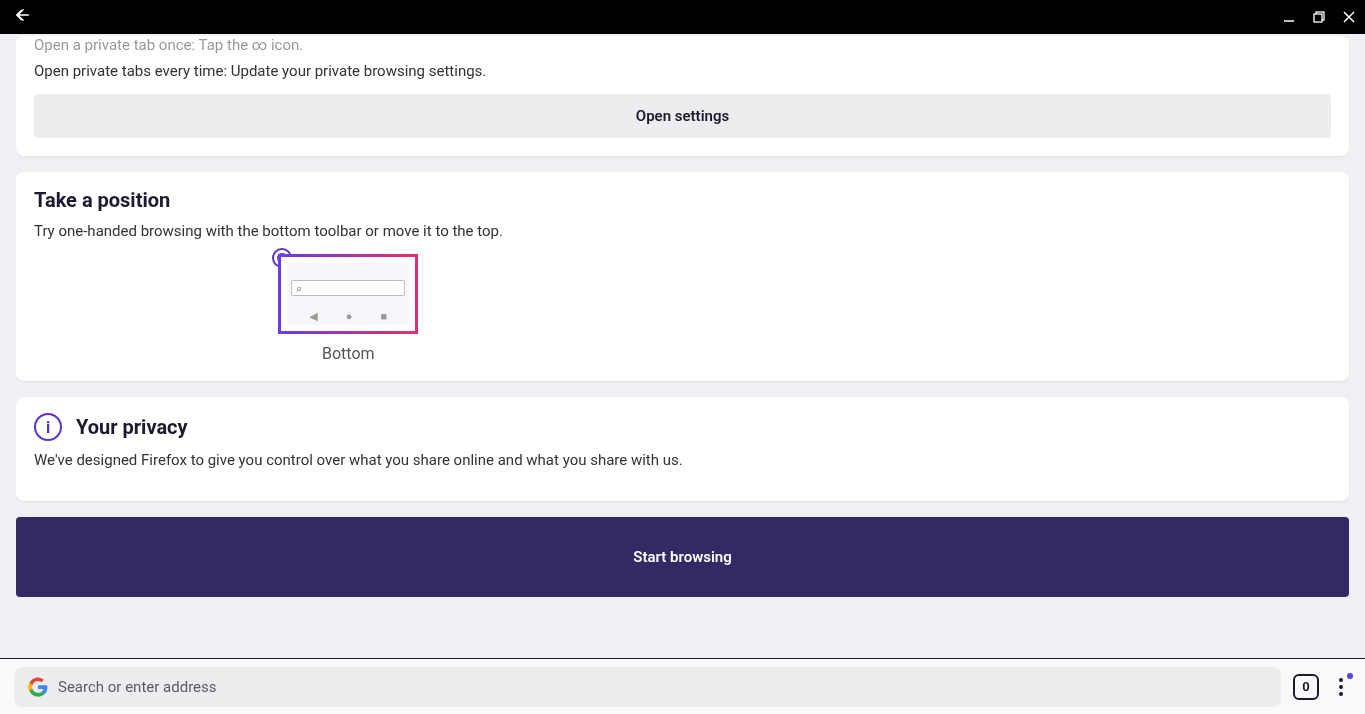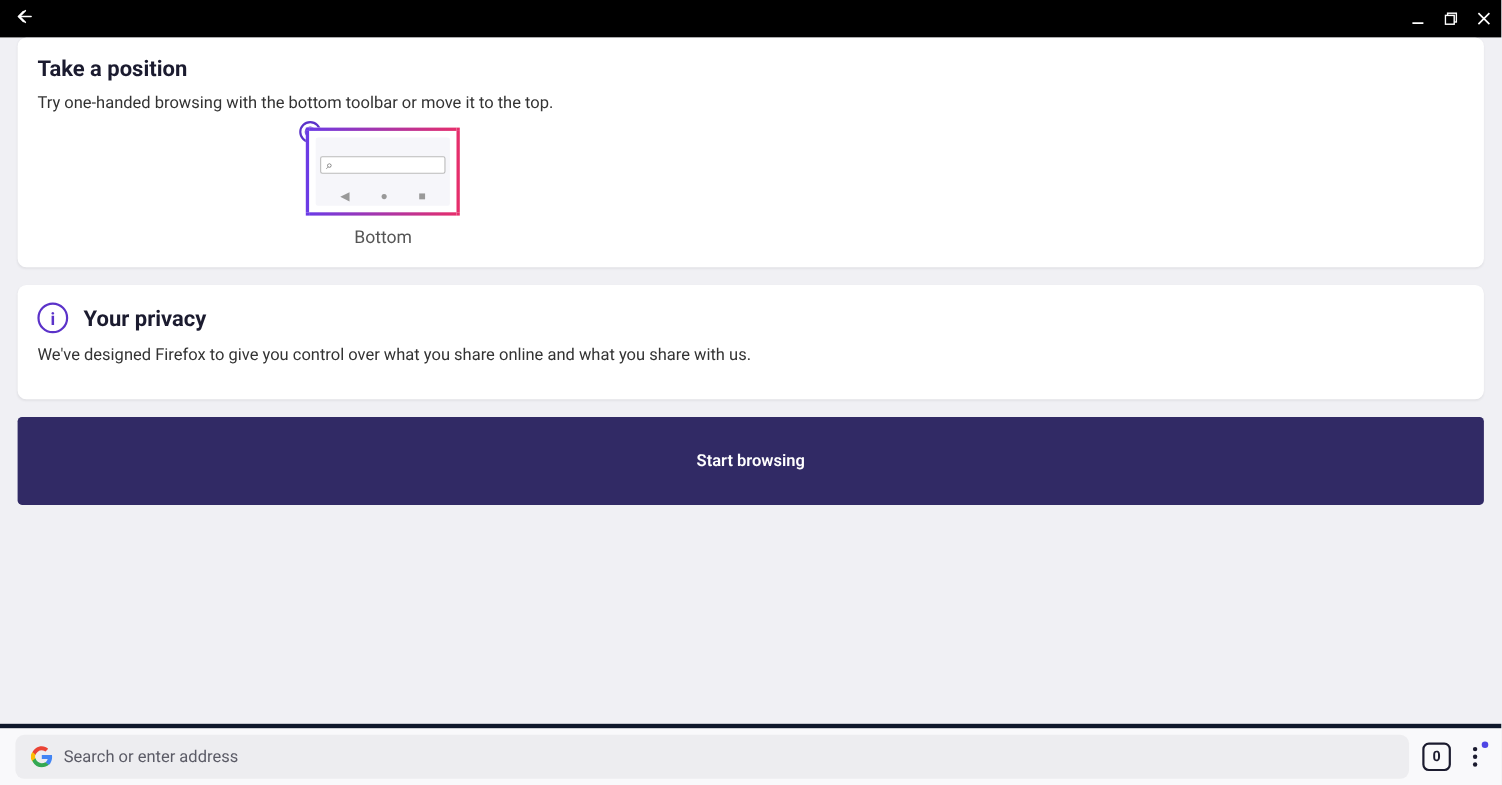--- a/index.html
+++ b/index.html
@@ -236,21 +236,21 @@
   cursor: pointer;
   margin-bottom: 8px;
 }
 .bottom-bar {
   position: absolute;
   bottom: 0;
   left: 0;
   right: 0;
   height: 56px;
   background: #f9f9fb;
-  border-top: 4px solid #0f172a;
+  border-top: 1px solid #0f172a;
   display: flex;
   align-items: center;
   padding: 0 14px;
   gap: 12px;
 }
 .search-pill {
   flex: 1;
   height: 40px;
   background: #ededf0;
   border-radius: 8px;
@@ -344,20 +344,25 @@
       <svg width="12" height="12" viewBox="0 0 12 12" stroke="#fff" stroke-width="1.5">
           <line x1="1" y1="1" x2="11" y2="11"></line>
           <line x1="11" y1="1" x2="1" y2="11"></line>
         </svg>
     </span>
   </div>
 </div>
 
 <div class="content">
 
+  <div class="card" style="margin-top:0; padding-top:0;">
+    <div class="truncated-line" style="opacity:0.6; margin-top:2px;">Open a private tab once: Tap the ∞ icon.</div>
+    <div class="body-text">Open private tabs every time: Update your private browsing settings.</div>
+    <button class="grey-btn">Open settings</button>
+  </div>
 
   <div class="card">
     <div class="section-title">Take a position</div>
     <div class="body-text">Try one-handed browsing with the bottom toolbar or move it to the top.</div>
     <div class="position-choices">
       <div class="choice">
         <div class="thumb-wrap">
           <div class="radio-dot selected"></div>
           <div class="thumb bottom">
             <div class="thumb-inner"></div>

